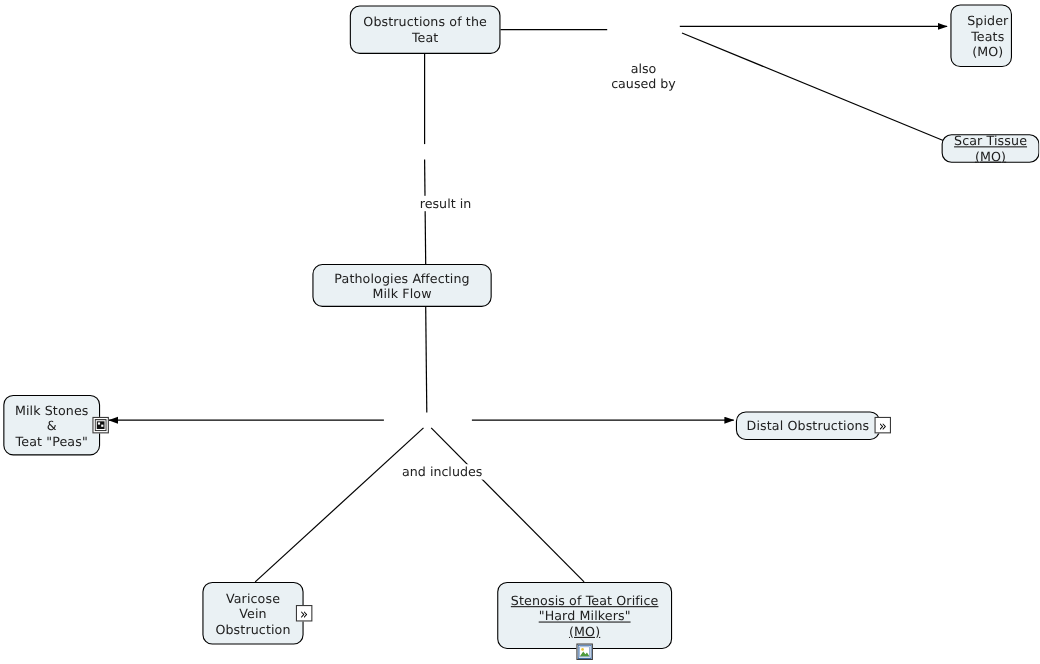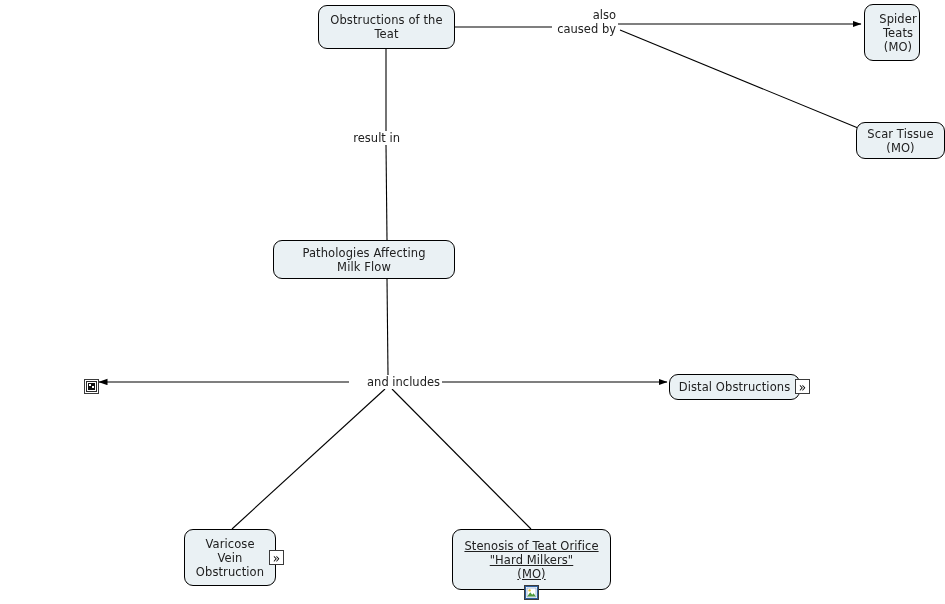--- a/index.html
+++ b/index.html
@@ -41,24 +41,25 @@
     line-height: 14px;
     white-space: pre-line;
     letter-spacing: 0.1px;
   }
   .edge-label {
     position: absolute;
     background: #ffffff;
     color: #202020;
     font-size: 11.5px;
     line-height: 14px;
-    text-align: right;
+    text-align: center;
     white-space: pre-line;
     padding: 0 2px;
     box-sizing: border-box;
+    margin-top: 47px;
   }
   
   .badge {
     position: absolute;
     width: 15px;
     height: 15px;
     box-sizing: border-box;
     background: #ffffff;
     border: 1px solid #3a3a3a;
     display: flex;
@@ -111,41 +112,44 @@
     <line x1="392" y1="389" x2="531" y2="529" stroke="#000000" stroke-width="1.1"></line>
   </svg>
 
   <div class="node" style="left:318px; top:5px; width:137px; height:44px;">Obstructions of the
 Teat</div>
 
   <div class="node" style="left:864px; top:4px; width:56px; height:57px;padding-left:12px;">Spider
 Teats
 (MO)</div>
 
-  <div class="node" style="left:856px; top:122px; width:89px; height:37px;">Scar Tissue
+  <div class="node" style="left:856px; top:122px; width:89px; height:26px;text-decoration:underline;">Scar Tissue
 (MO)</div>
 
-  <div class="node" style="left:273px; top:240px; width:182px; height:39px;">Pathologies Affecting
+  <div class="node" style="left:284px; top:240px; width:163px; height:39px;">Pathologies Affecting
 Milk Flow</div>
 
+  <div class="node" style="left:3px; top:359px; width:88px; height:55px;">Milk Stones
+&amp;
+Teat "Peas"</div>
 
   <div class="node" style="left:184px; top:529px; width:92px; height:57px;">Varicose
 Vein
 Obstruction</div>
 
   <div class="node" style="left:669px; top:374px; width:131px; height:26px;">Distal Obstructions</div>
 
   <div class="node" style="left:452px; top:529px; width:159px; height:61px;text-decoration:underline;">Stenosis of Teat Orifice
 "Hard Milkers"
 (MO)</div>
 
   <div class="edge-label" style="left:552px; top:8px; width:66px;">also
 caused by</div>
 
-  <div class="edge-label" style="left:344px; top:131px; width:58px;">result in</div>
+  <div class="edge-label" style="left:376px; top:131px; width:58px;">result in</div>
 
   <div class="edge-label" style="left:362px; top:375px; width:80px;">and includes</div>
 
   <div class="badge" style="left:84px; top:379px;">
     <svg width="11" height="11" viewBox="0 0 11 11">
       <rect x="0.5" y="0.5" width="10" height="10" fill="#ffffff" stroke="#2a2a2a" stroke-width="1"></rect>
       <rect x="2" y="2" width="7" height="7" fill="#111111"></rect>
       <rect x="3" y="3" width="2" height="2" fill="#ffffff"></rect>
       <rect x="6" y="5" width="2" height="2" fill="#ffffff"></rect>
     </svg>

